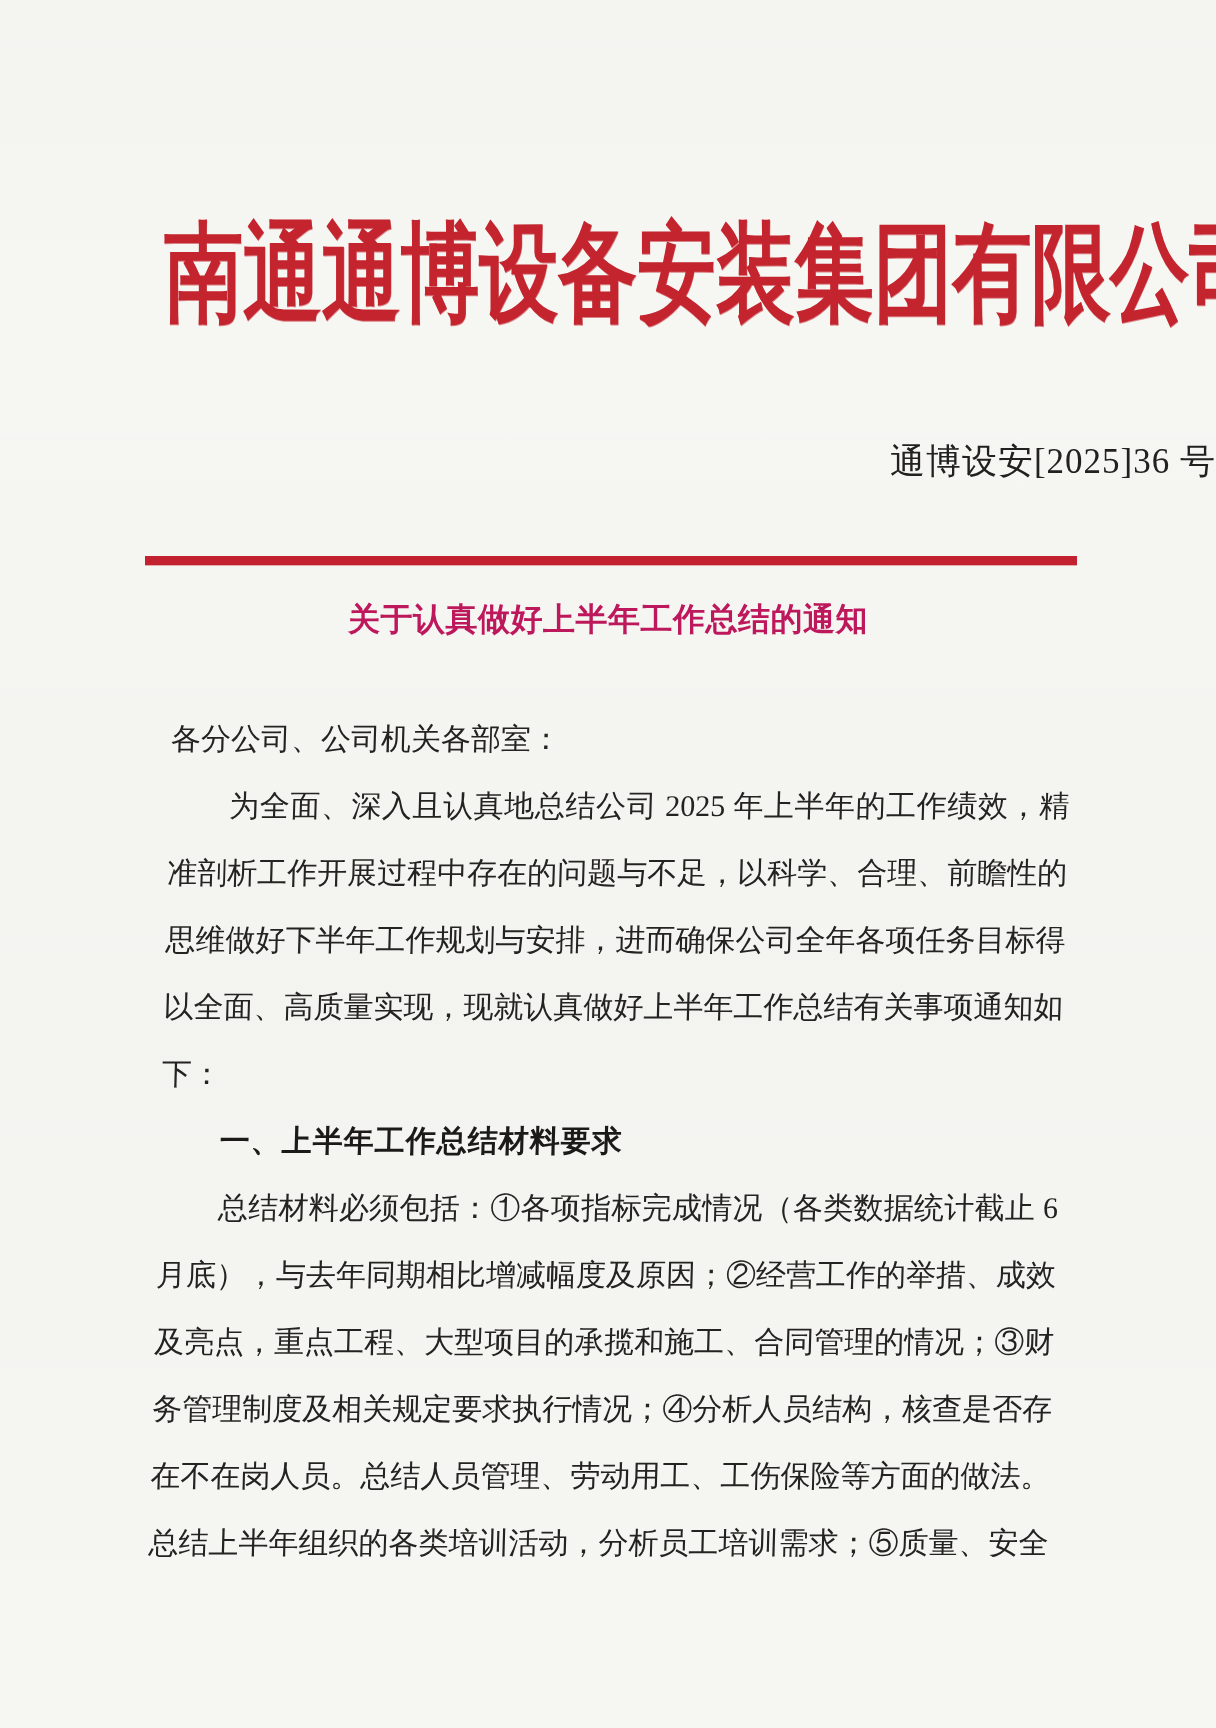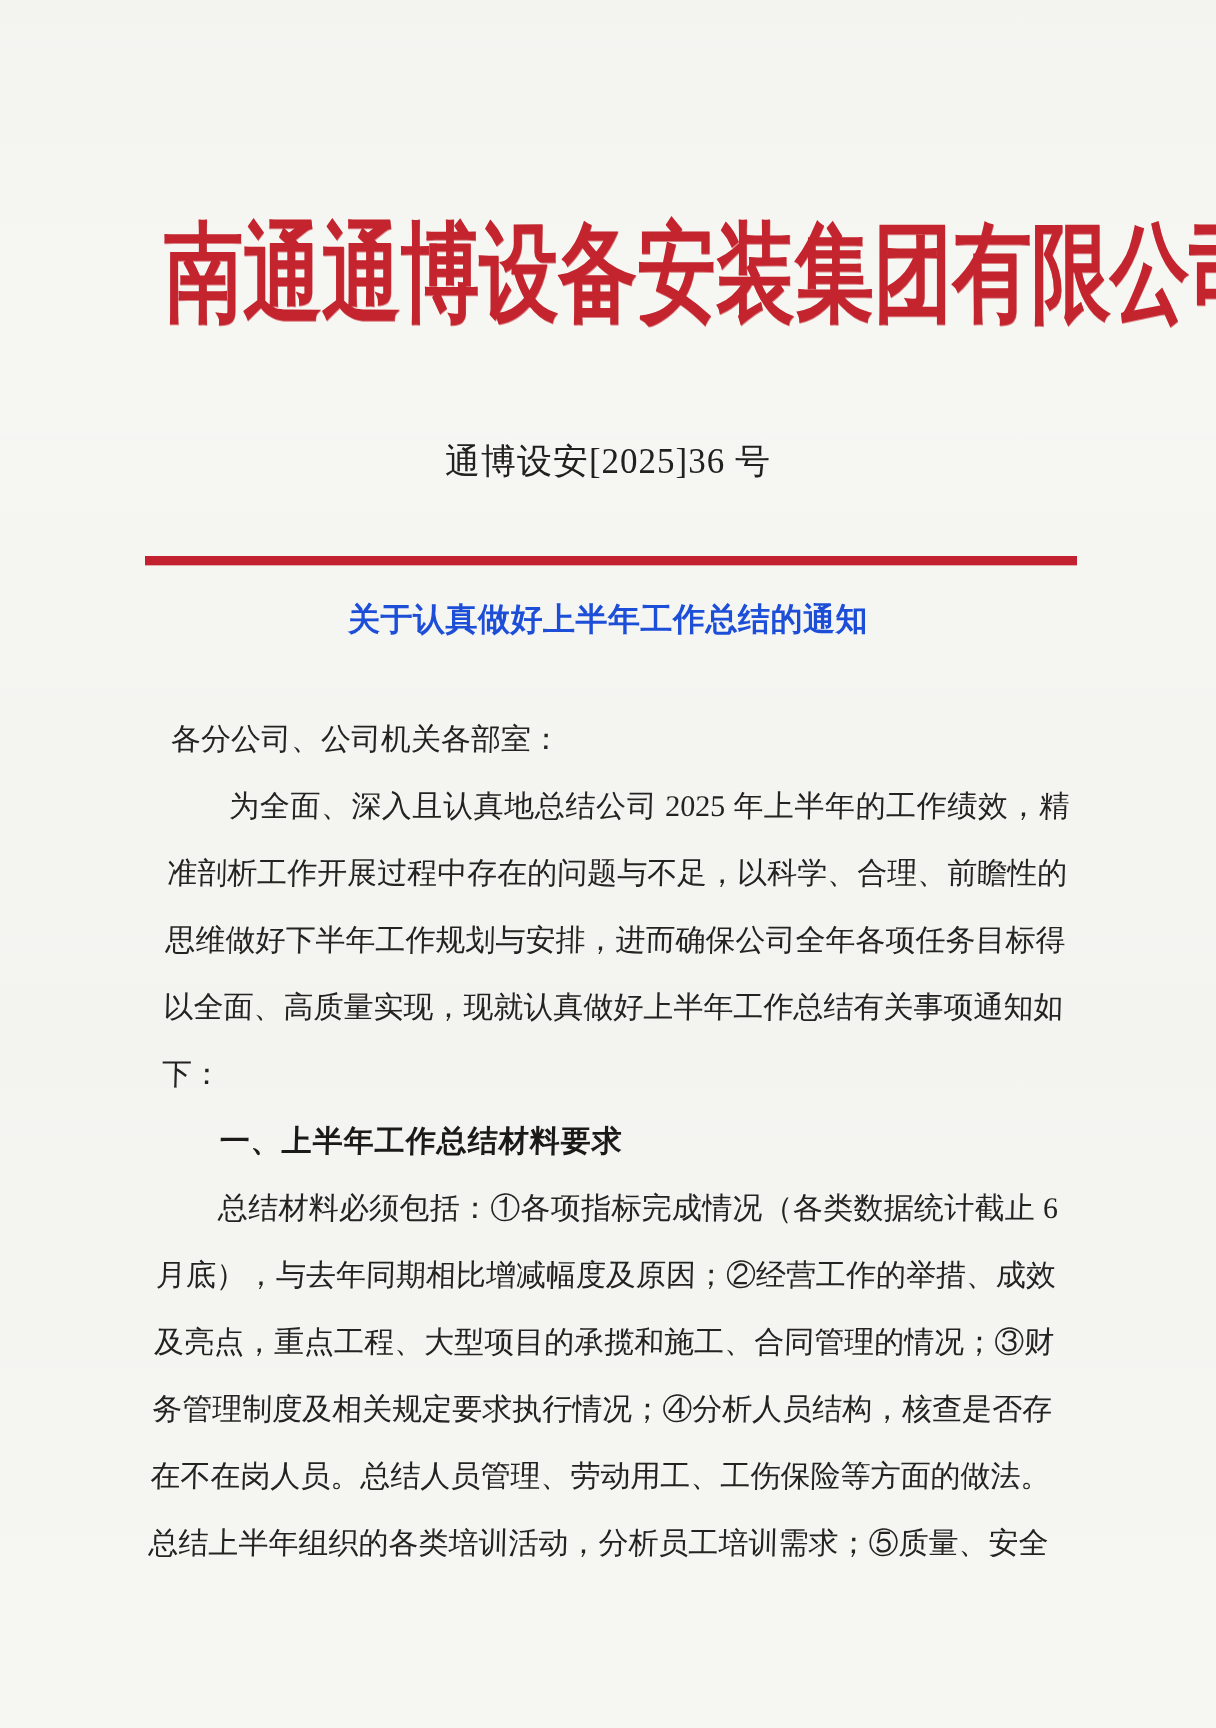--- a/index.html
+++ b/index.html
@@ -39,21 +39,21 @@
     letter-spacing: 0px;
     transform: scaleX(0.73);
     transform-origin: 50% 50%;
     text-shadow: 0.5px 0.5px 0 rgba(195,36,46,0.55);
   }
   .doc-number {
     position: absolute;
     top: 438px;
     left: 0;
     width: 100%;
-    text-align: center;
+    text-align: right;
     font-size: 35px;
     letter-spacing: 1px;
     color: #222120;
   }
   .red-rule {
     position: absolute;
     top: 556px;
     left: 145px;
     width: 932px;
     height: 9px;
@@ -62,21 +62,21 @@
   }
   .doc-title {
     position: absolute;
     top: 598px;
     left: 0;
     width: 100%;
     text-align: center;
     font-size: 32px;
     letter-spacing: 0.5px;
     font-weight: bold;
-    color: #1d4ed8;
+    color: #be185d;
   }
   .doc-body {
     position: absolute;
     top: 705px;
     left: 172px;
     width: 900px;
     transform: skewX(-1.6deg);
     transform-origin: 0 0;
     font-size: 30px;
     line-height: 67px;

